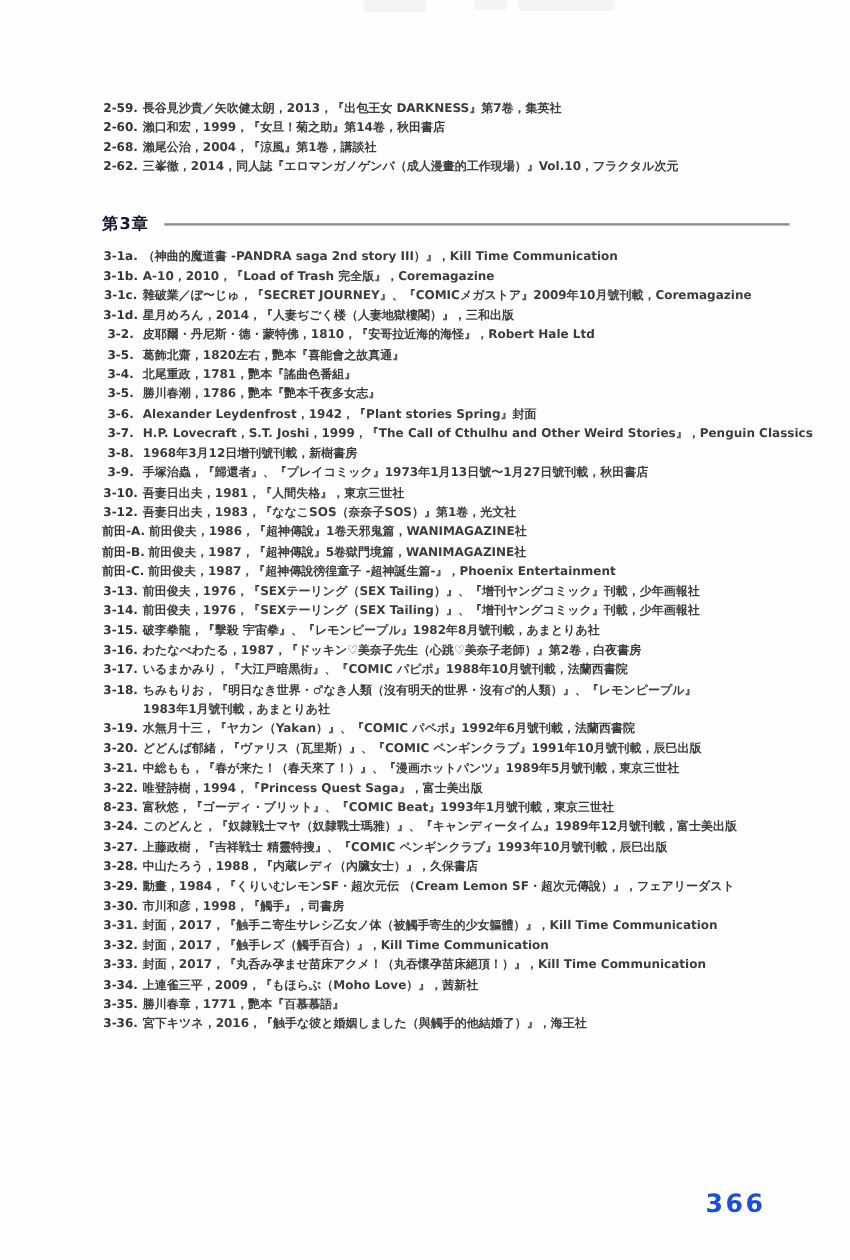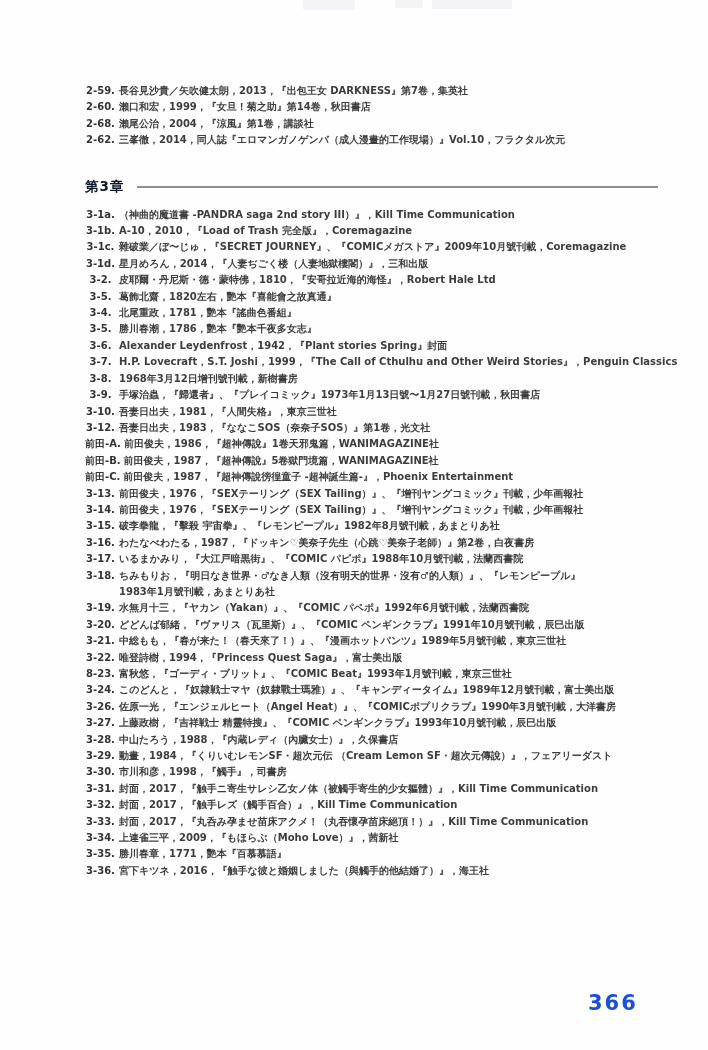--- a/index.html
+++ b/index.html
@@ -239,26 +239,20 @@
           <div class="ln">富秋悠，『ゴーディ・ブリット』、『COMIC Beat』1993年1月號刊載，東京三世社</div>
         </span>
       </div>
       <div class="entry">
         <span class="label">3-24.</span>
         <span class="text">
           <div class="ln">このどんと，『奴隷戦士マヤ（奴隸戰士瑪雅）』、『キャンディータイム』1989年12月號刊載，富士美出版</div>
         </span>
       </div>
       <div class="entry">
-        <span class="label">3-26.</span>
-        <span class="text">
-          <div class="ln">佐原一光，『エンジェルヒート（Angel Heat）』、『COMICポプリクラブ』1990年3月號刊載，大洋書房</div>
-        </span>
-      </div>
-      <div class="entry">
         <span class="label">3-27.</span>
         <span class="text">
           <div class="ln">上藤政樹，『吉祥戦士 精靈特搜』、『COMIC ペンギンクラブ』1993年10月號刊載，辰巳出版</div>
         </span>
       </div>
       <div class="entry">
         <span class="label">3-28.</span>
         <span class="text">
           <div class="ln">中山たろう，1988，『内蔵レディ（內臟女士）』，久保書店</div>
         </span>

